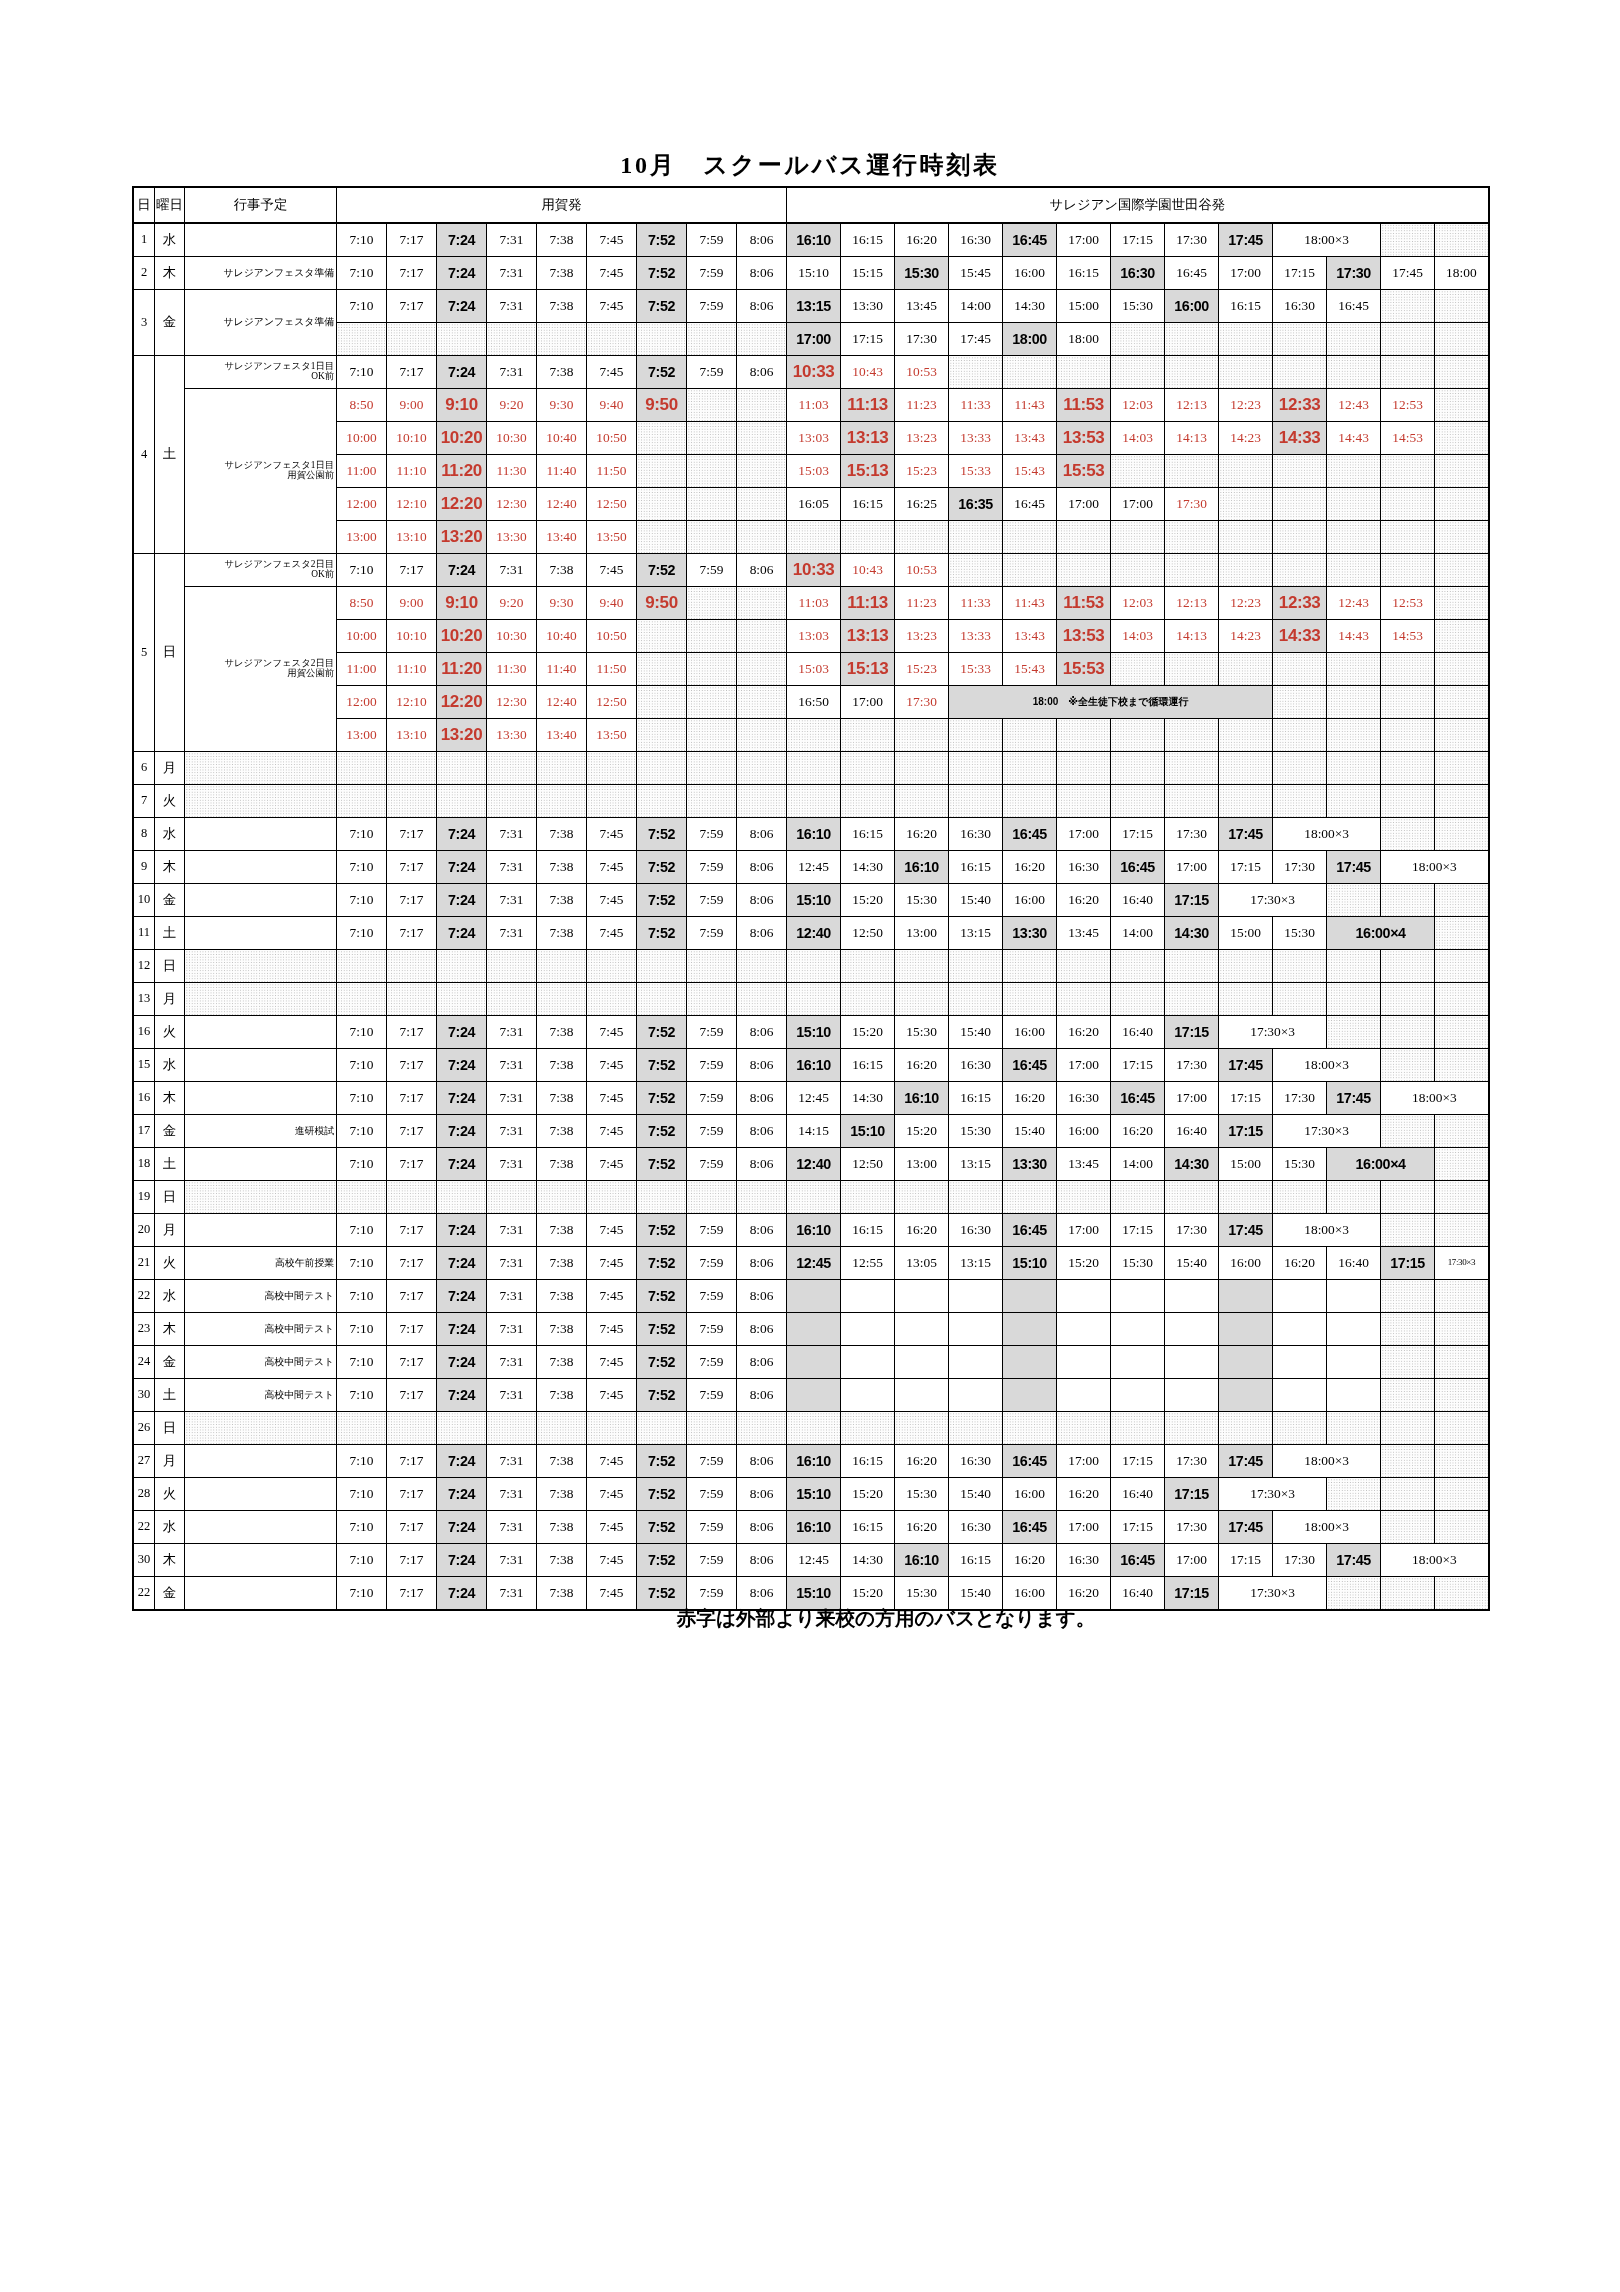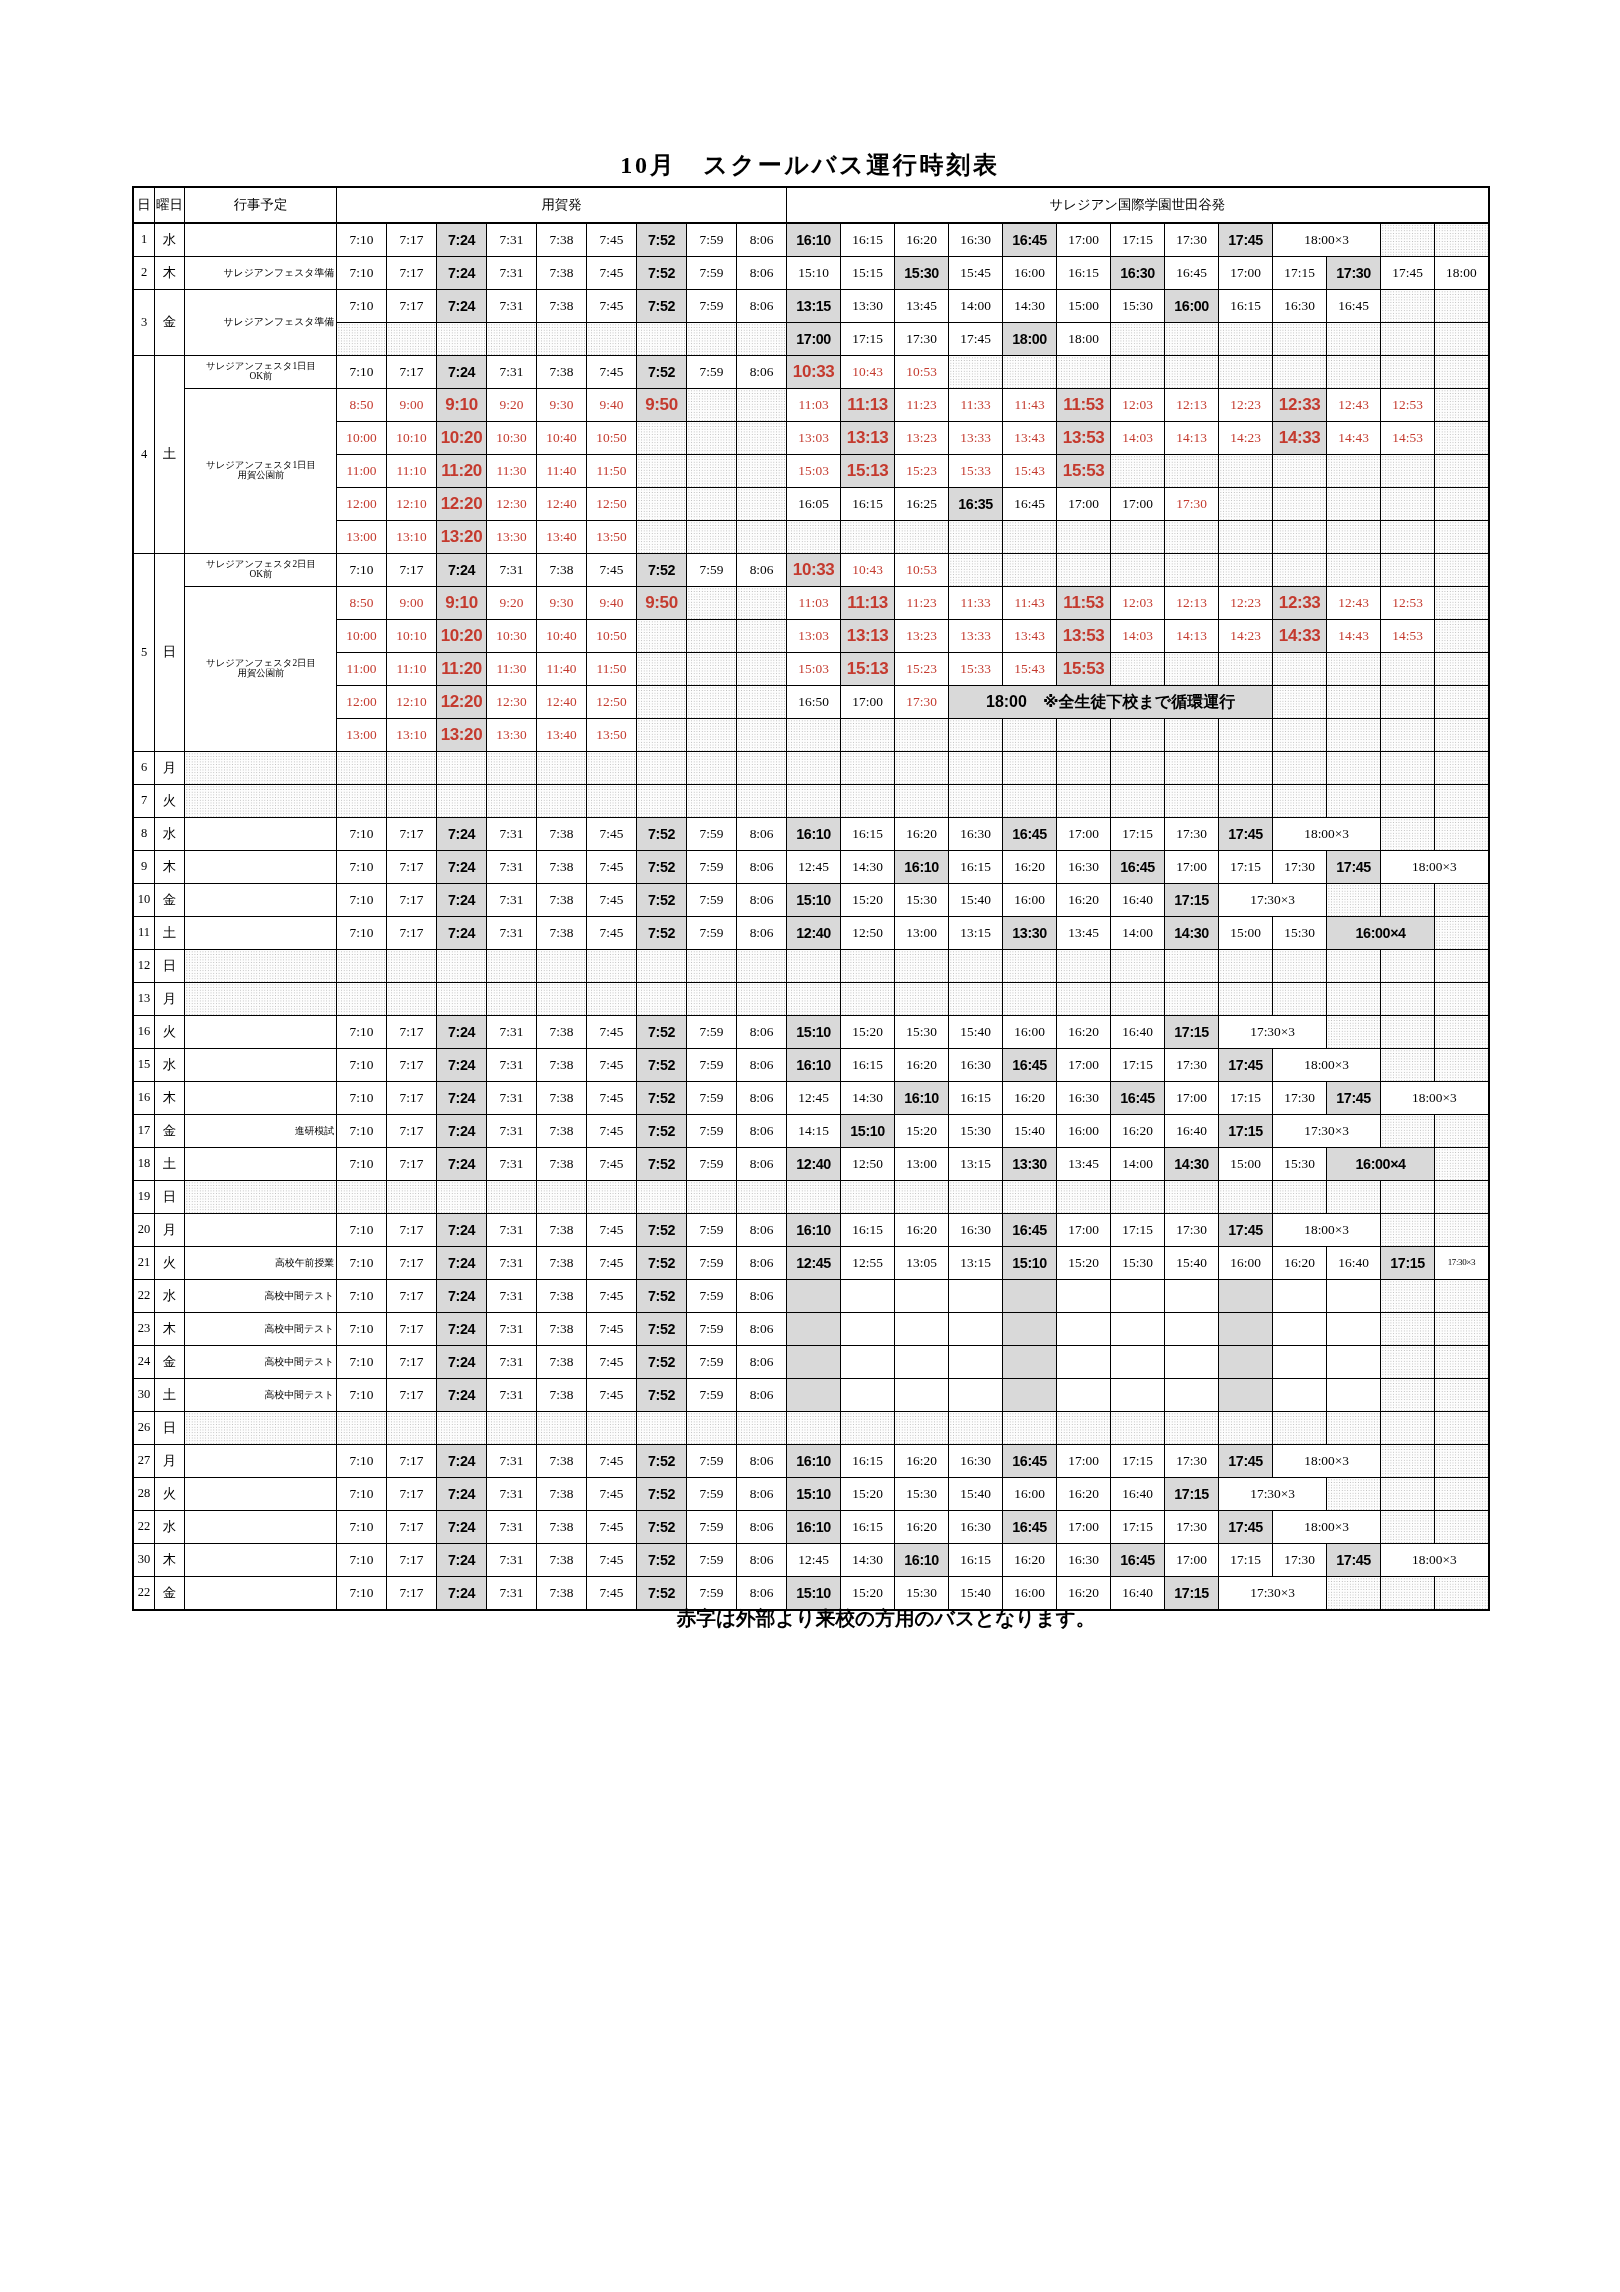--- a/index.html
+++ b/index.html
@@ -21,40 +21,40 @@
   th,td{
     border:0.9px solid #000;text-align:center;vertical-align:middle;
     padding:0;overflow:hidden;height:32px;font-size:13.4px;line-height:1.05;
   }
   thead th{height:34px;font-weight:normal;font-size:13.4px;border-bottom:2.7px solid #000;}
   tr.day-start td{border-top:1.8px solid #000;}
   .bl2{border-left:1.8px solid #000;}
   .day{font-size:12.5px;}
   .wd{font-size:13.4px;}
   .ev{font-size:9.9px;white-space:pre-line;text-align:right;padding:0 1.8px 0 2.7px;}
-  .ev.multi{text-align:center;font-size:9.4px;}
+  .ev.multi{text-align:right;font-size:9.4px;}
   .b{
     font-family:"Liberation Sans","DejaVu Sans",sans-serif;font-weight:bold;
     background:var(--hl);font-size:14.3px;letter-spacing:-0.4px;
   }
   .r{color:var(--red);}
   .rb{
     font-family:"Liberation Sans","DejaVu Sans",sans-serif;font-weight:bold;
     background:var(--hl);color:var(--red);font-size:17px;letter-spacing:-0.4px;
   }
   .g{background:var(--hl);}
   .h{
     background-color:#fdfdfd;
     background-image:radial-gradient(#b9b9b9 0.6px,transparent 0.8px);
     background-size:2.7px 2.7px;
   }
   .note{
     background:var(--hl);
     font-family:"Liberation Sans","DejaVu Sans",sans-serif;font-weight:bold;
-    font-size:16px;
+    font-size:10px;
   }
   .sm{font-size:9px;letter-spacing:-0.4px;}
   .footer{
     position:absolute;top:1605px;left:133px;width:1354px;box-sizing:border-box;
     padding-left:152px;text-align:center;
     font-family:Liberation Serif, serif;
     font-weight:bold;font-size:19.7px;
   }
 </style>
 </head>

